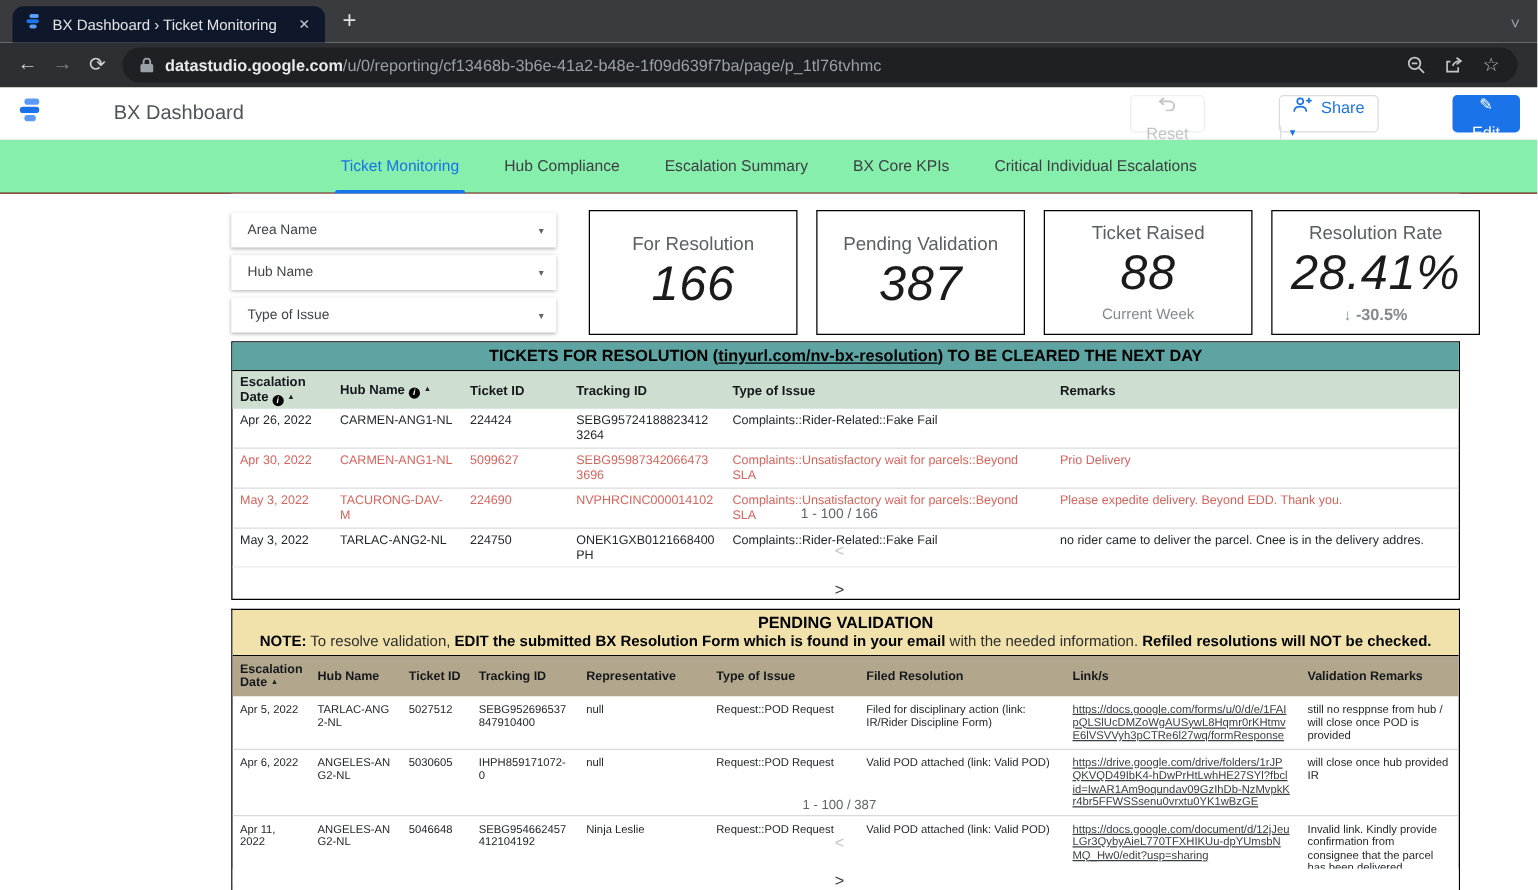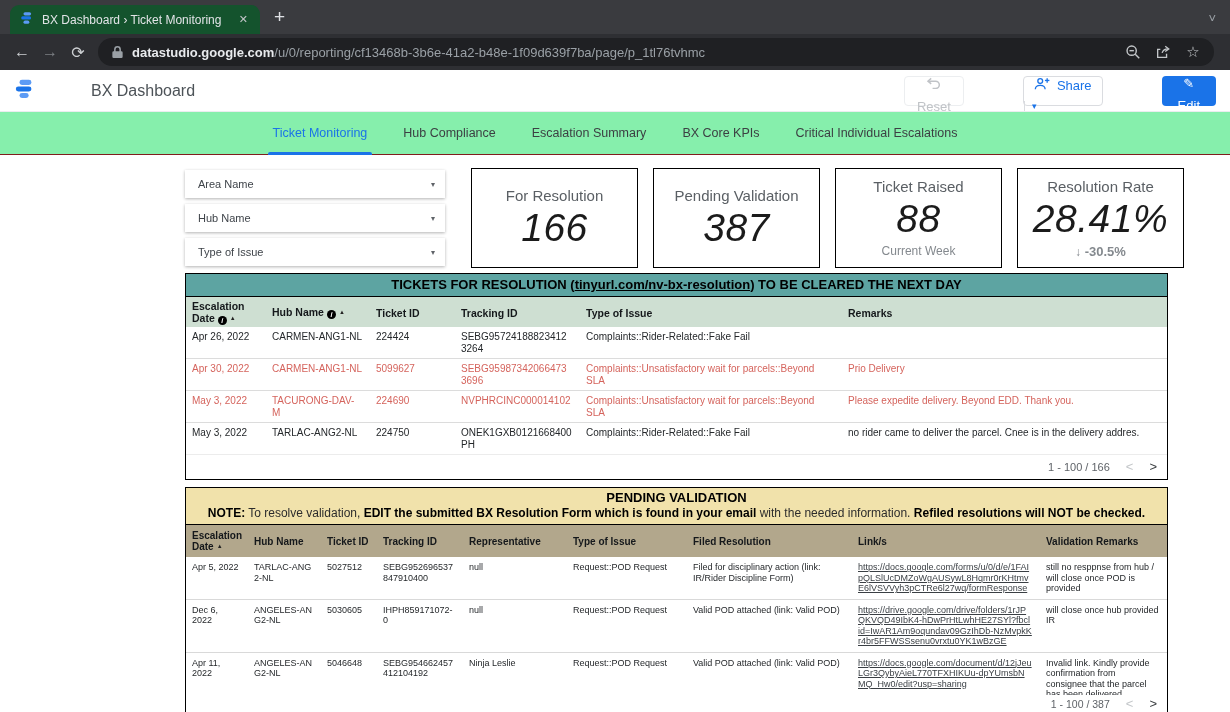--- a/index.html
+++ b/index.html
@@ -1,21 +1,21 @@
 <!DOCTYPE html>
 <html><head>
 <meta charset="utf-8">
 <style>
   * { box-sizing: border-box; margin: 0; padding: 0; }
   body { font-family: "Liberation Sans", sans-serif; background:#fff; }
   #screen { position:relative; width:1230px; height:712px; overflow:hidden; background:#fff; }
 
   
   .tabstrip { height:34px; background:#3a3b3f; display:flex; align-items:flex-end; padding-left:10px; position:relative; }
-  .btab { width:250px; height:29px; background:#14532d; border-radius:9px 9px 0 0; display:flex; align-items:center; gap:8px; padding:0 8px 0 10px;justify-content:flex-end; }
+  .btab { width:250px; height:29px; background:#0f172a; border-radius:9px 9px 0 0; display:flex; align-items:center; gap:8px; padding:0 8px 0 10px;justify-content:flex-end; }
   .btab-title { flex:1; font-size:12px; color:#e2e4e7; white-space:nowrap; overflow:hidden; }
   .btab-close { color:#c3c6c9; font-size:11px; padding:2px 4px; }
   .newtab { color:#dfe1e5; font-size:19px; font-weight:300; margin:0 0 6px 14px; }
   .strip-chevron { position:absolute; right:14px; bottom:8px; color:#9aa0a6; font-size:13px; }
 
   .toolbar { height:36px; background:#2e2f33; display:flex; align-items:center; padding:0 8px; }
   .navico { width:28px; text-align:center; font-size:16px; color:#cdd0d3; }
   .navico.dim { color:#7d8185; }
   .urlbar { flex:1; height:28px; background:#1f2023; border-radius:14px; margin:0 8px 0 6px; display:flex; align-items:center; padding:0 6px 0 14px; }
   .lockwrap { display:flex; margin-right:9px; }
@@ -55,21 +55,21 @@
   .card-value { font-size:39px; color:#1b1b1b; letter-spacing:.5px; margin-top:2px;font-style:italic; }
   .card-sub { font-size:12px; color:#84898e; margin-top:3px; }
   .card-delta { font-size:13px; color:#84898e; margin-top:3px; font-weight:bold; }
   .darr { font-size:12px; }
 
   
   .cell { padding:0 8px 0 6px; }
   .sorta { font-size:6px; color:#222; margin-left:3px; vertical-align:2px; }
   .infoi { display:inline-flex; width:9px; height:9px; border-radius:50%; background:#000; color:#fff; align-items:center; justify-content:center; font-size:7px; font-style:italic; font-weight:bold; margin-left:3px; vertical-align:-1px; }
   .infoi::after { content:"i"; }
-  .tfoot { display:flex; align-items:center; justify-content:flex-end; gap:16px; font-size:11px; color:#5f6368; padding-right:10px; }
+  .tfoot { display:flex; align-items:center; justify-content:flex-end; gap:16px; font-size:11px; color:#5f6368; padding-right:10px;flex-direction:column; }
   .pchev { font-size:13px; }
   .pchev.dim { color:#c3c6c9; }
   .pchev.on { color:#3c4043; }
 
   
   .table1 { position:absolute; top:118px; left:0; right:0; height:207px; border:1px solid #000; background:#fff; display:flex; flex-direction:column; }
   .t1-title { background:#5da4a2; border-bottom:1px solid #000; text-align:center; font-size:13px; font-weight:bold; color:#000; padding:3px 0 4px; }
   .t-link { text-decoration:underline; color:#000000; }
   .t1-head { background:#cedfd2; display:grid; grid-template-columns:80px 104px 85px 125px 262px 1fr; align-items:center; min-height:30px; font-size:10.5px; font-weight:bold; color:#15181b; padding:3px 0; }
   .t1-body { height:131px; overflow:hidden; }
@@ -299,21 +299,21 @@
           <span class="cell brk">TARLAC-ANG2-NL</span>
           <span class="cell">5027512</span>
           <span class="cell brk">SEBG952696537847910400</span>
           <span class="cell">null</span>
           <span class="cell">Request::POD Request</span>
           <span class="cell">Filed for disciplinary action (link: IR/Rider Discipline Form)</span>
           <span class="cell tlink">https://docs.google.com/forms/u/0/d/e/1FAIpQLSlUcDMZoWgAUSywL8Hqmr0rKHtmvE6lVSVVyh3pCTRe6l27wq/formResponse</span>
           <span class="cell">still no resppnse from hub / will close once POD is provided</span>
       </div>
       <div class="t2row">
-        <span class="cell">Dec 6, 2022</span>
+        <span class="cell">Apr 6, 2022</span>
           <span class="cell brk">ANGELES-ANG2-NL</span>
           <span class="cell">5030605</span>
           <span class="cell brk">IHPH859171072-0</span>
           <span class="cell">null</span>
           <span class="cell">Request::POD Request</span>
           <span class="cell">Valid POD attached (link: Valid POD)</span>
           <span class="cell tlink">https://drive.google.com/drive/folders/1rJPQKVQD49IbK4-hDwPrHtLwhHE27SYl?fbclid=IwAR1Am9oqundav09GzIhDb-NzMvpkKr4br5FFWSSsenu0vrxtu0YK1wBzGE</span>
           <span class="cell">will close once hub provided IR</span>
       </div>
       <div class="t2row">

